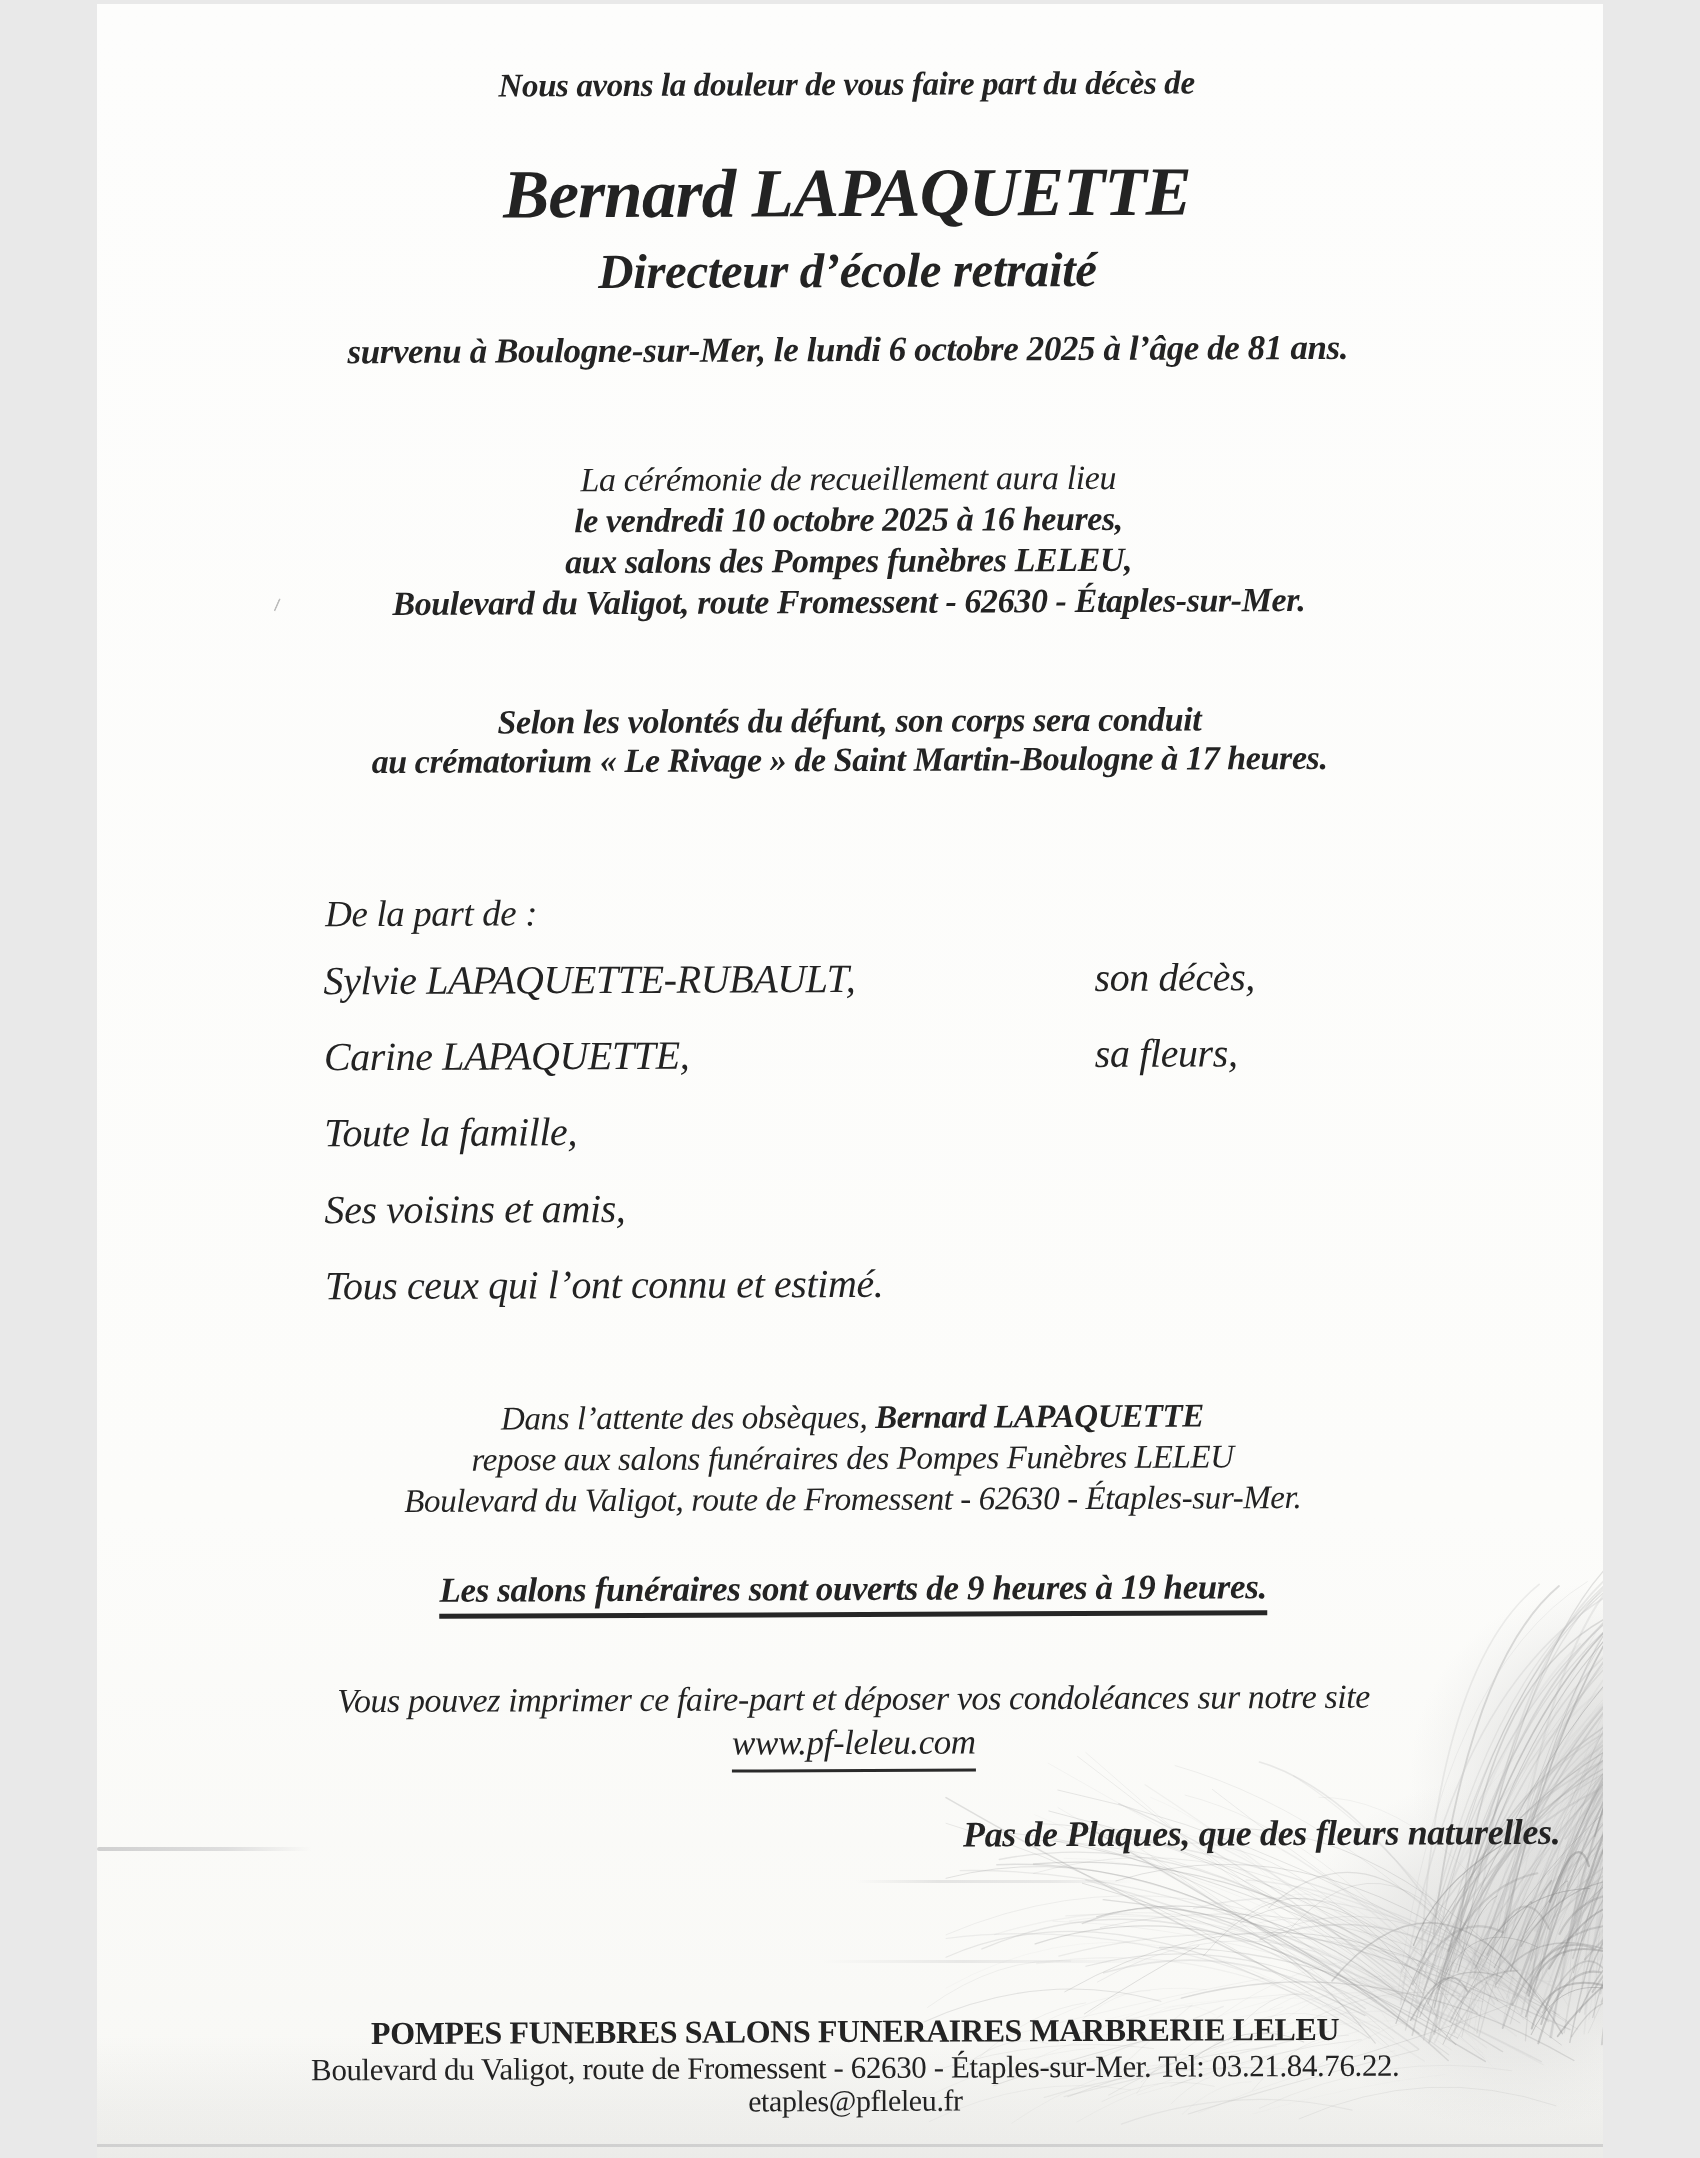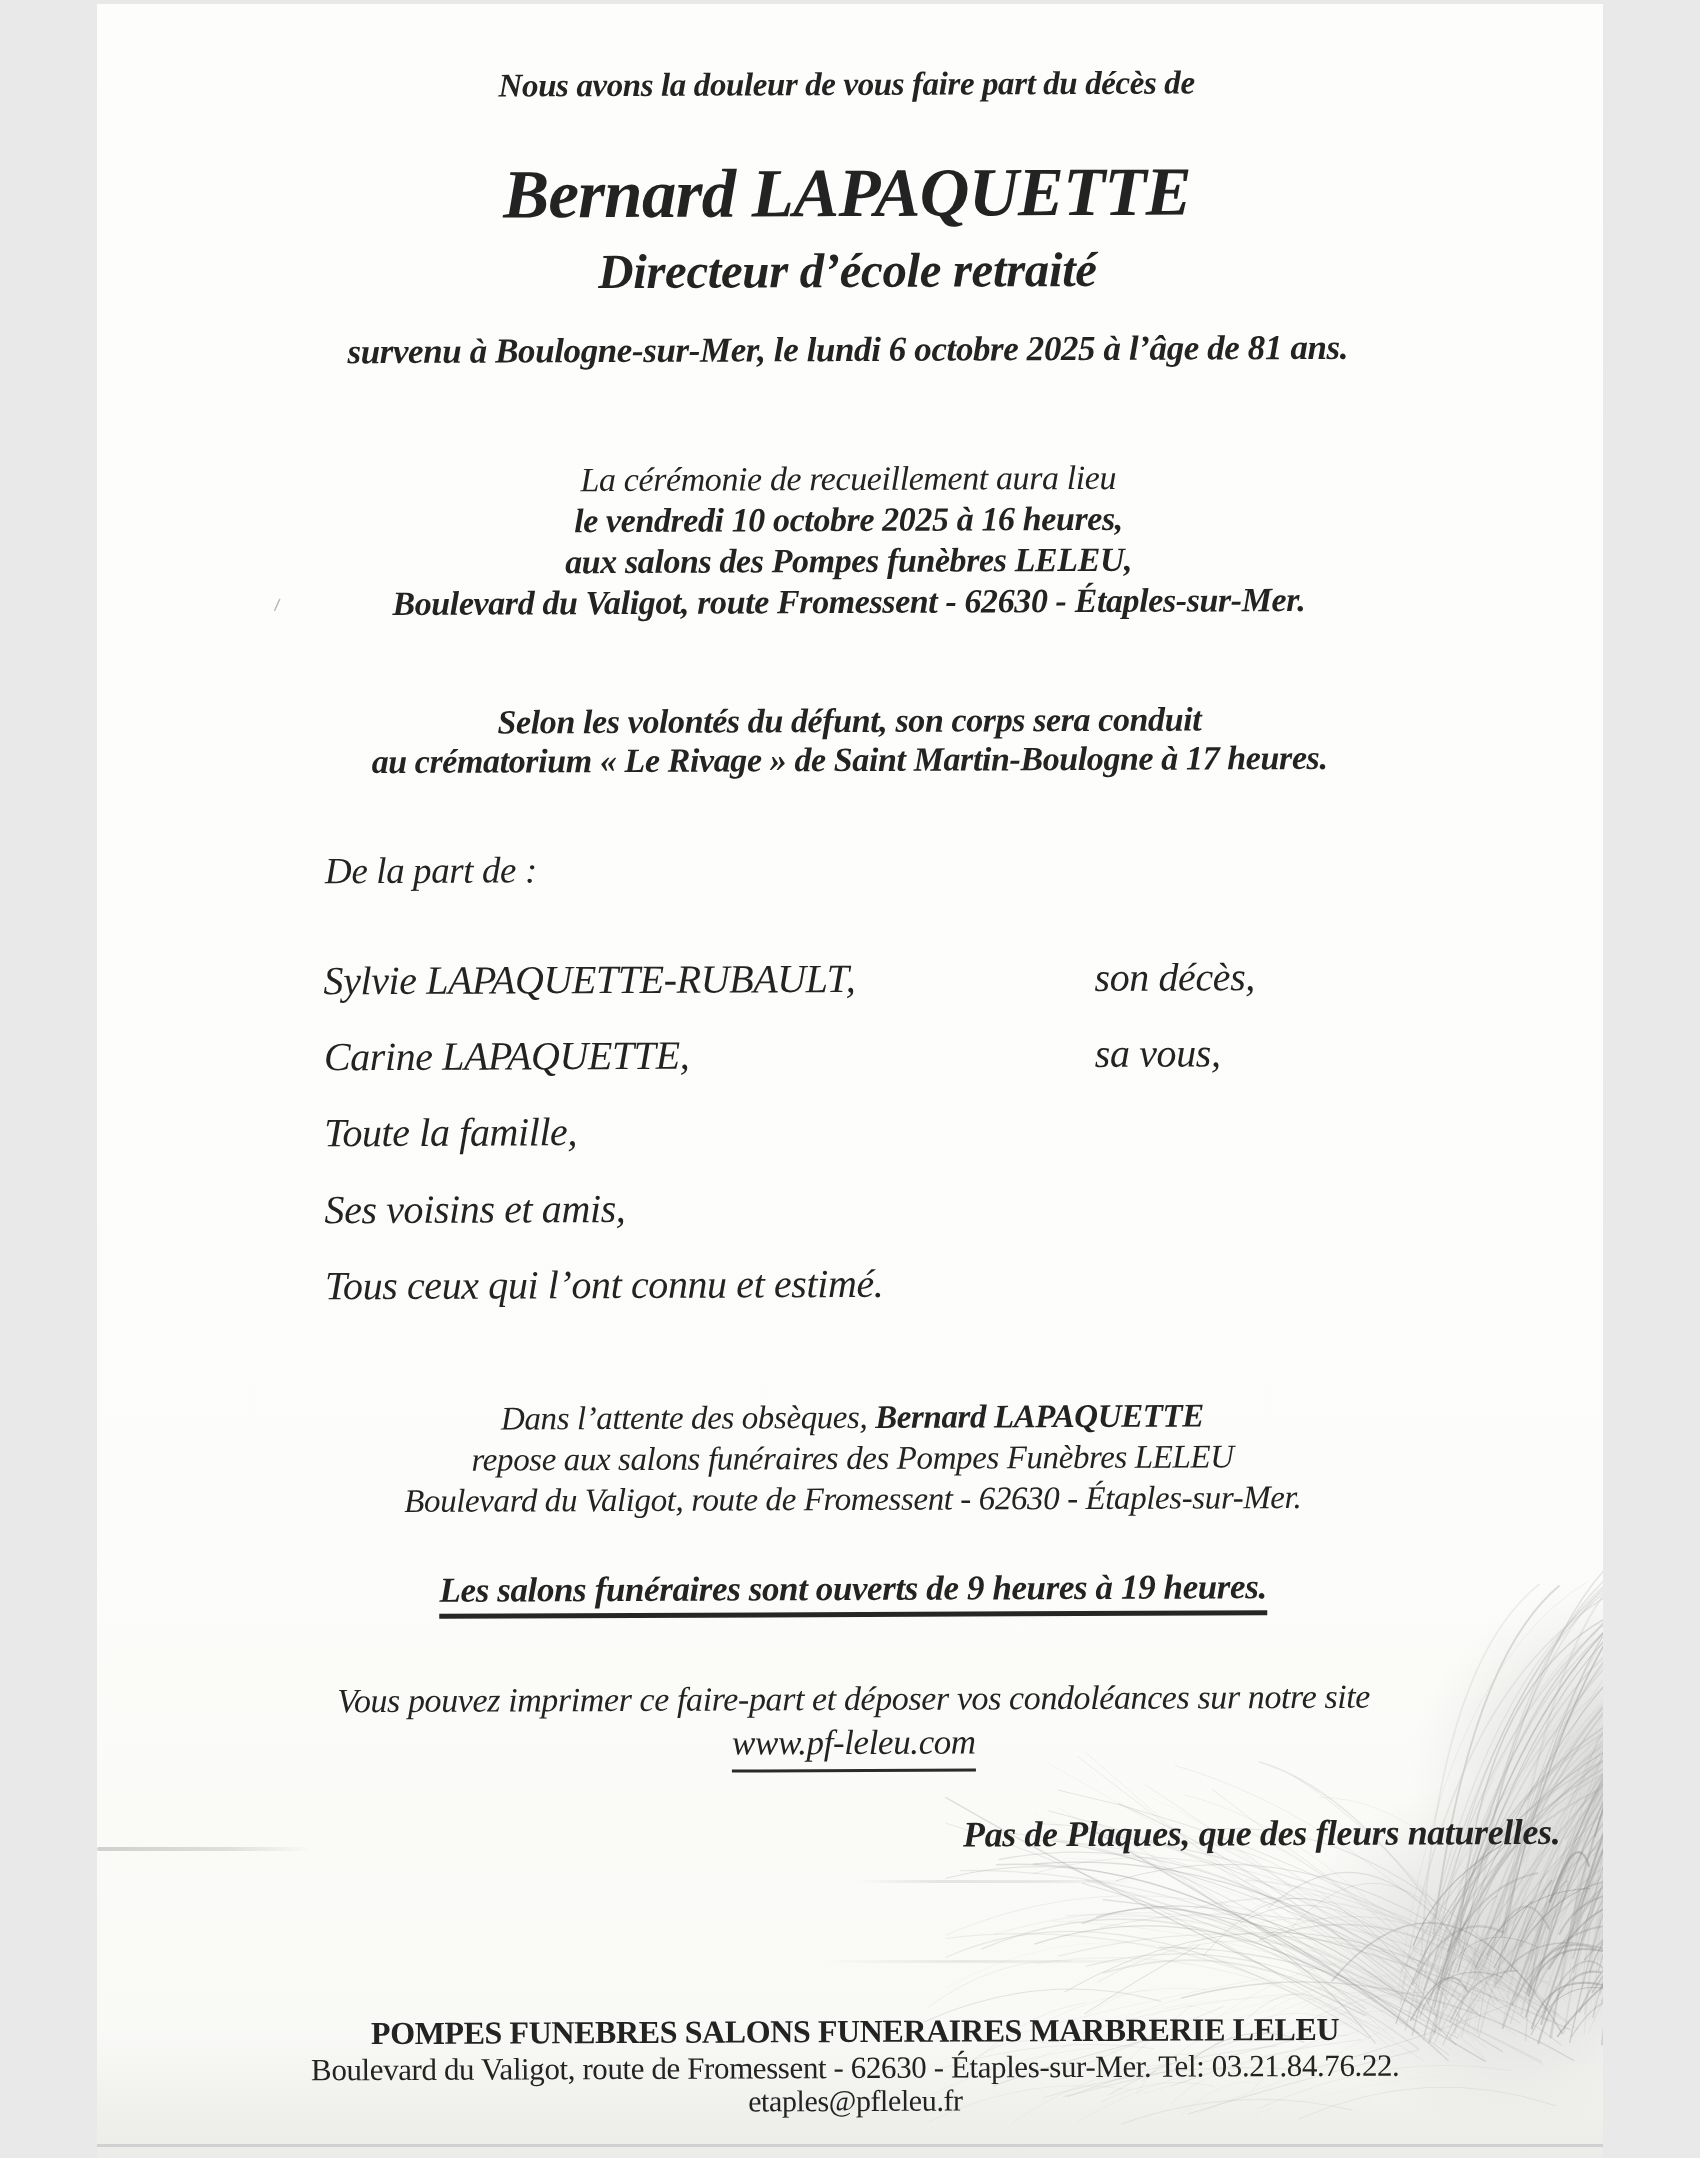--- a/index.html
+++ b/index.html
@@ -30,21 +30,21 @@
   .ital{font-style:italic;}
   .b{font-weight:bold;}
   .center{position:absolute;left:0;width:100%;text-align:center;letter-spacing:-0.4px;}
   .intro{top:62px;font-size:33px;}
   .deceased-name{top:150px;font-size:69px;letter-spacing:-0.8px;}
   .deceased-title{top:238px;font-size:49px;}
   .death-info{top:326px;font-size:35px;}
   .ceremony{top:454px;font-size:34px;line-height:41px;}
   .cremation{top:697px;font-size:34px;line-height:39px;}
   .light-line{font-weight:normal;}
-  .family-heading{position:absolute;left:228px;top:843px;font-size:37px;letter-spacing:-0.4px;}
+  .family-heading{position:absolute;left:228px;top:886px;font-size:37px;letter-spacing:-0.4px;}
   .family-row{position:absolute;left:0;width:100%;font-size:40px;letter-spacing:-0.4px;}
   .family-row .name{position:absolute;left:226px;white-space:nowrap;}
   .family-row .relation{position:absolute;left:997px;white-space:nowrap;}
   .row-0{top:951px;} .row-1{top:1027px;} .row-2{top:1103px;} .row-3{top:1180px;} .row-4{top:1256px;}
   .repose{top:1393px;font-size:33px;line-height:41px;}
   .hours{top:1565px;font-size:35px;}
   .hours span{border-bottom:5px solid #262626;padding-bottom:4.2px;}
   .condolences-1{top:1676px;font-size:34px;}
   .website{top:1719px;font-size:35px;}
   .website span{border-bottom:3.4px solid #2a2a2a;padding-bottom:7px;}
@@ -516,21 +516,21 @@
     </div>
 
     <div class="ital family-heading">De la part de :</div>
 
     <div class="ital family-row row-0">
       <span class="name">Sylvie LAPAQUETTE-RUBAULT,</span>
       <span class="relation">son décès,</span>
     </div>
     <div class="ital family-row row-1">
       <span class="name">Carine LAPAQUETTE,</span>
-      <span class="relation">sa vous,</span>
+      <span class="relation">sa fleurs,</span>
     </div>
     <div class="ital family-row row-2">
       <span class="name">Toute la famille,</span>
       <span class="relation"></span>
     </div>
     <div class="ital family-row row-3">
       <span class="name">Ses voisins et amis,</span>
       <span class="relation"></span>
     </div>
     <div class="ital family-row row-4">

